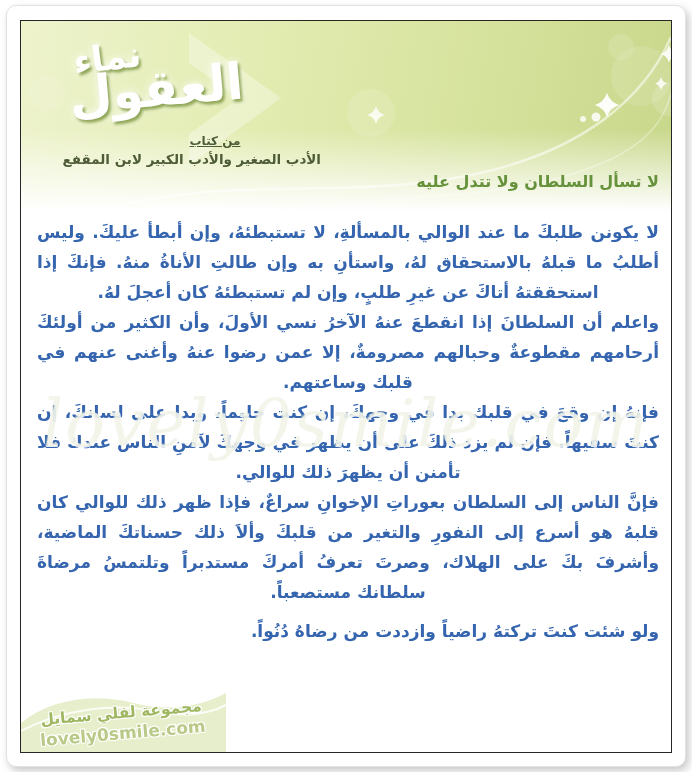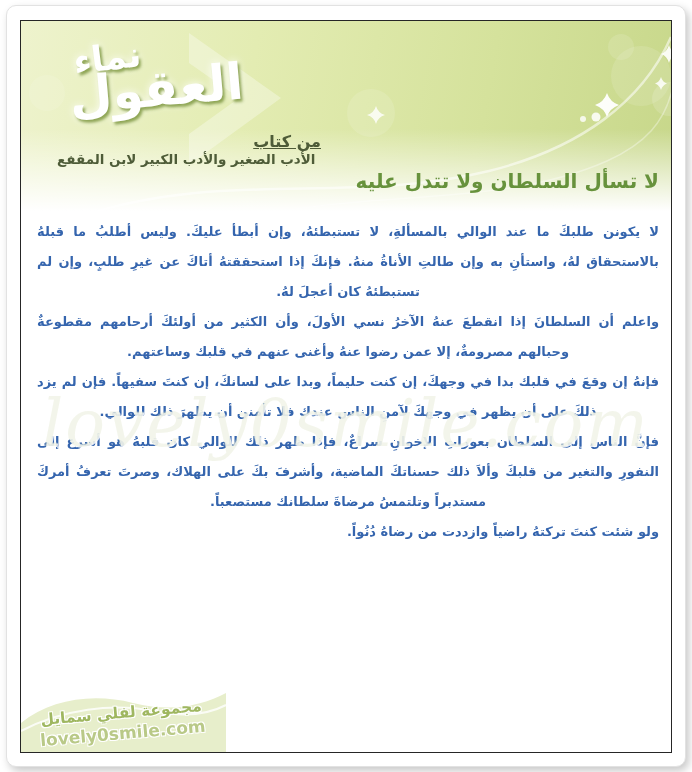--- a/index.html
+++ b/index.html
@@ -28,35 +28,35 @@
     position:absolute;left:34px;top:12px;width:202px;
     color:#ffffff;font-weight:bold;direction:rtl;
     text-shadow:2px 3px 3px rgba(125,150,62,0.85), 0 0 9px rgba(255,255,255,0.85);
   }
   .logo-l1{font-size:35px;text-align:left;padding-left:18px;transform:rotate(-7deg);line-height:38px;}
   .logo-l2{font-size:50px;text-align:center;margin-top:-10px;transform:rotate(-5deg);line-height:56px;}
   .from-book{
     position:absolute;left:28px;top:112px;width:272px;direction:rtl;
     color:#4e5c38;font-weight:bold;
   }
-  .from-book .intro{font-size:16px;text-align:right;padding-left:60px;line-height:17px;text-decoration:underline;}
-  .from-book .book{font-size:13.5px;text-align:left;line-height:19px;margin-left:8px;}
+  .from-book .intro{font-size:12px;text-align:center;padding-left:60px;line-height:17px;text-decoration:underline;}
+  .from-book .book{font-size:13.5px;text-align:right;line-height:19px;margin-left:8px;}
   .title{
     position:absolute;right:12px;top:147px;margin:0;direction:rtl;
-    color:#67923c;font-size:20px;font-weight:bold;line-height:27px;
+    color:#67923c;font-size:16px;font-weight:bold;line-height:27px;
   }
   
   .bodytext{
     position:relative;height:536px;padding:0 12px 0 16px;direction:rtl;
   }
   .bodytext p{
-    margin:0;color:#3565ae;font-weight:bold;font-size:13px;line-height:30px;
+    margin:0;color:#3565ae;font-weight:bold;font-size:17px;line-height:30px;
     text-align:justify;text-align-last:center;
   }
-  .bodytext p.p-last{text-align-last:right;}
+  .bodytext p.p-last{text-align-last:right;margin-top:9px;}
   .watermark{
     position:absolute;top:168px;left:-10px;right:-10px;text-align:center;
     font-family:"DejaVu Serif", serif;font-style:italic;font-size:66px;
     color:rgba(225,229,205,0.40);
     text-shadow:1px 1px 0 rgba(255,255,255,0.85);
     white-space:nowrap;pointer-events:none;direction:ltr;letter-spacing:2px;
   }
   .blob{position:absolute;left:0;bottom:0;}
   .brand{
     position:absolute;left:12px;bottom:10px;width:178px;text-align:center;

